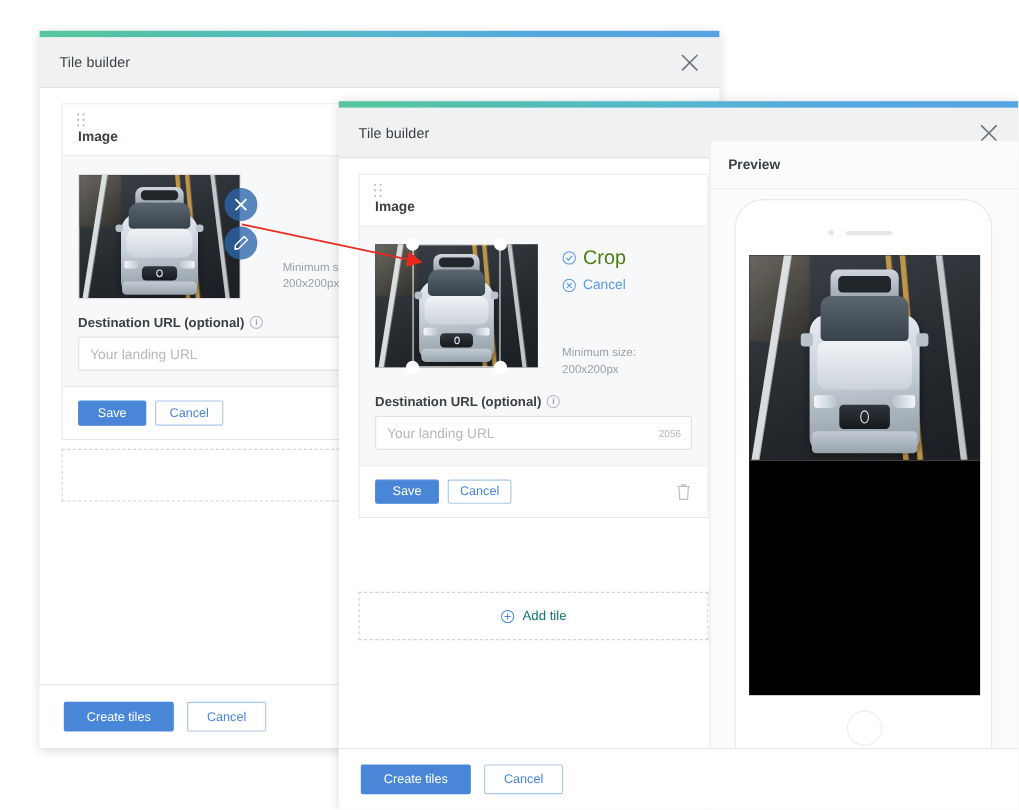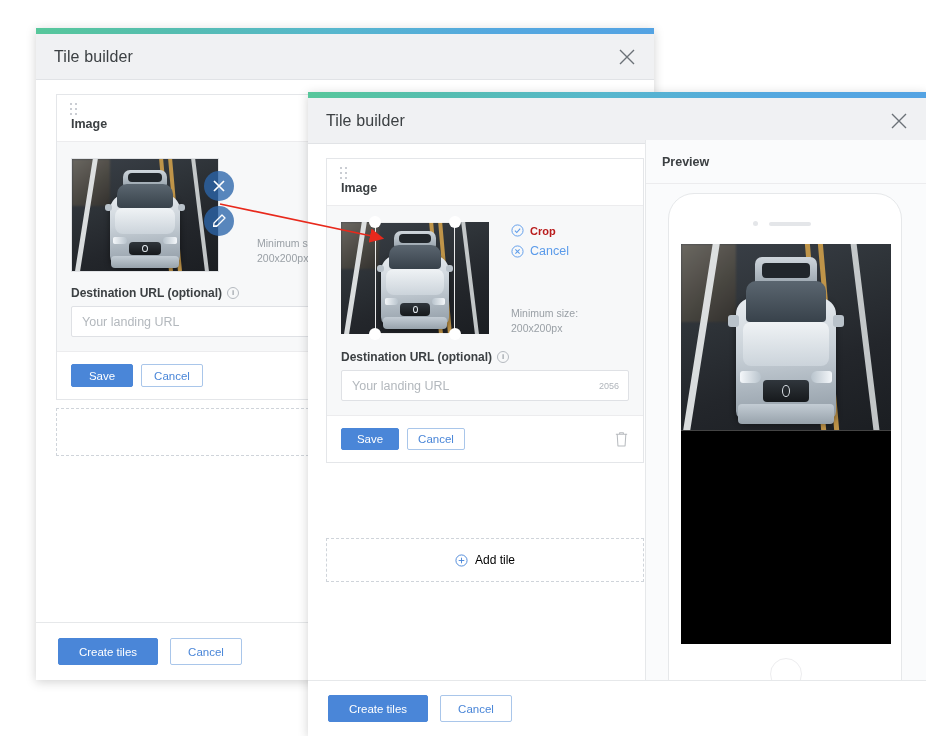--- a/index.html
+++ b/index.html
@@ -11,21 +11,21 @@
     overflow: hidden;
   }
   #stage { position: relative; width: 926px; height: 736px; background: #fff; overflow: hidden; }
 
   
   .dialog { position: absolute; background: #ffffff; box-shadow: 0 2px 10px rgba(0,0,0,.18); }
   .grad-bar { height: 6px; width: 100%;
     background: linear-gradient(to right, #57c79b 0%, #55bdb0 22%, #57b7cd 48%, #54a8df 74%, #54a3e3 100%); }
   .dlg-header { height: 46px; background: #f0f1f3; border-bottom: 1px solid #e1e3e6;
     display: flex; align-items: center; padding: 0 18px; position: relative; }
-  .dlg-title { font-size: 16px; color: #3c4043; letter-spacing: .1px; }
+  .dlg-title { font-size: 13px; color: #3c4043; letter-spacing: .1px; }
   .close-x { position: absolute; right: 16px; top: 50%; transform: translateY(-50%);
     width: 22px; height: 22px; cursor: pointer; }
   .close-x svg { display:block; }
 
   
   .tile-card { border: 1px solid #e4e6e9; background: #fff; }
   .tile-card-head { position: relative; padding: 16px 14px 10px 14px; border-bottom: 1px solid #ececee;
     background: #fff; }
   .drag-dots { position: absolute; left: 13px; top: 8px; width: 9px; height: 13px; }
   .drag-dots i { position: absolute; width: 2px; height: 2px; background: #b9bdc4; border-radius: 50%; }
@@ -102,21 +102,21 @@
 
   .tile-footer { padding: 12px 14px; background:#fff; border-top:1px solid #ececee;
     display:flex; align-items:center; }
   .btn { font-family:"Liberation Sans", sans-serif; border-radius:2px; cursor:pointer;
     font-size:11.5px; display:inline-flex; align-items:center; justify-content:center; }
   .btn-primary { background:#4a86d8; color:#fff; border:1px solid #4a86d8; }
   .btn-ghost { background:#fff; color:#4a86d8; border:1px solid #a9c6ea; }
 
   .add-tile { border:1px dashed #cfd4da; background:#fff; display:flex;
     align-items:center; justify-content:center; gap:7px; cursor:pointer; }
-  .add-tile span { font-size:12px; color:#000000; }
+  .add-tile span { font-size:12px; color:#0f766e; }
 
   .trash { margin-left:auto; width:15px; height:18px; cursor:pointer; opacity:.55; }
 
   .dlg-footer { position:absolute; left:0; right:0; bottom:0; background:#fff;
     border-top:1px solid #e6e8ea; display:flex; align-items:center; padding: 0 22px; }
 
   
   .preview-pane { position:absolute; top:0; bottom:0; background:#fafbfc; border-left:1px solid #e6e8ea; }
   .preview-head { height:44px; display:flex; align-items:center; padding:0 16px;
     border-bottom:1px solid #ececee; }
@@ -287,21 +287,21 @@
             <div style="position:absolute;left:28px;top:106px;width:12px;height:12px;border-radius:50%;background:#fff;"></div>
             <div style="position:absolute;left:108px;top:106px;width:12px;height:12px;border-radius:50%;background:#fff;"></div>
           </div>
 
           <div style="margin-left:22px;">
             <div style="display:flex;align-items:center;gap:6px;margin-top:2px;">
               <svg width="13" height="13" viewBox="0 0 14 14">
                   <circle cx="7" cy="7" r="6" fill="none" stroke="#5b9bea" stroke-width="1"></circle>
                   <path d="M4.2 7.2 L6.2 9.2 L9.9 4.9" fill="none" stroke="#5b9bea" stroke-width="1.2"></path>
                 </svg>
-              <span style="font-size:11px;color:#b91c1c;font-weight:bold;">Crop</span>
+              <span style="font-size:18px;color:#4d7c0f;">Crop</span>
             </div>
             <div style="display:flex;align-items:center;gap:6px;margin-top:7px;">
               <svg width="13" height="13" viewBox="0 0 14 14">
                   <circle cx="7" cy="7" r="6" fill="none" stroke="#5b9bea" stroke-width="1"></circle>
                   <path d="M4.7 4.7 L9.3 9.3 M9.3 4.7 L4.7 9.3" stroke="#5b9bea" stroke-width="1.1"></path>
                 </svg>
               <span style="font-size:12.5px;color:#5b9bea;">Cancel</span>
             </div>
             <div class="min-size" style="margin-top:48px;">
               <div>Minimum size:</div>
@@ -332,21 +332,21 @@
     </div>
 
     <div class="add-tile" style="position:absolute; left:18px; top:446px; width:318px; height:44px;">
       <svg width="13" height="13" viewBox="0 0 14 14">
           <circle cx="7" cy="7" r="6" fill="none" stroke="#4a86d8" stroke-width="1"></circle>
           <path d="M7 4 V10 M4 7 H10" stroke="#4a86d8" stroke-width="1"></path>
         </svg>
       <span>Add tile</span>
     </div>
 
-    <div class="preview-pane" style="left:337px; right:0; top:48px;">
+    <div class="preview-pane" style="left:337px; right:0; top:36px;">
       <div class="preview-head">
         <span>Preview</span>
       </div>
       <div class="phone" style="left:22px; top:53px; width:234px; height:522px;">
         <div class="cam" style="left:84px; top:27px;"></div>
         <div class="spk" style="left:100px; top:28px; width:42px;"></div>
         <div class="screen" style="left:12px; top:50px; width:210px; height:400px;">
           <div class="road" style="width:210px;height:187px;border-bottom:1px solid #444;">
             <div class="rock"></div>
             <div class="lane-l"></div>

